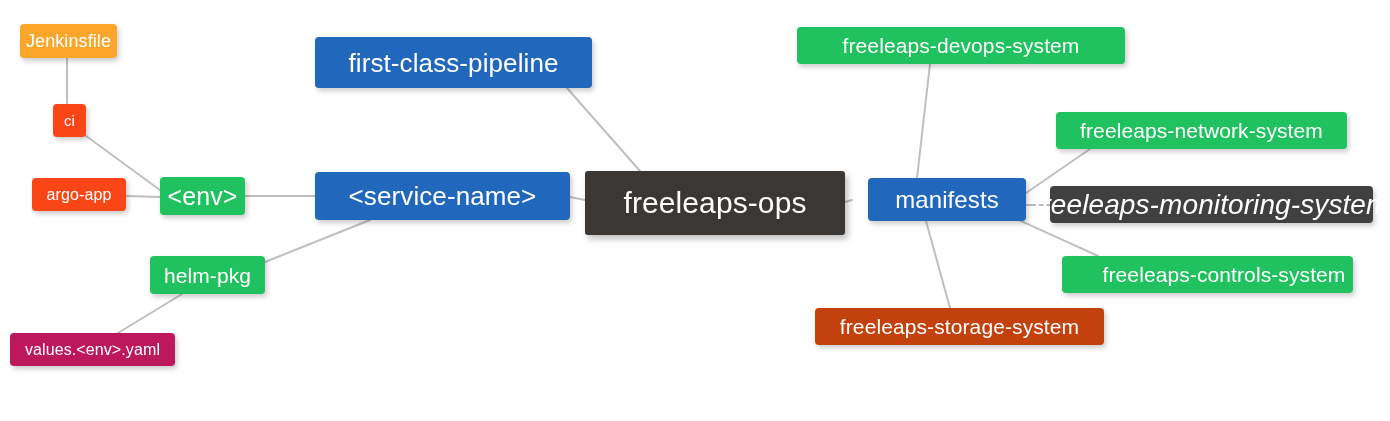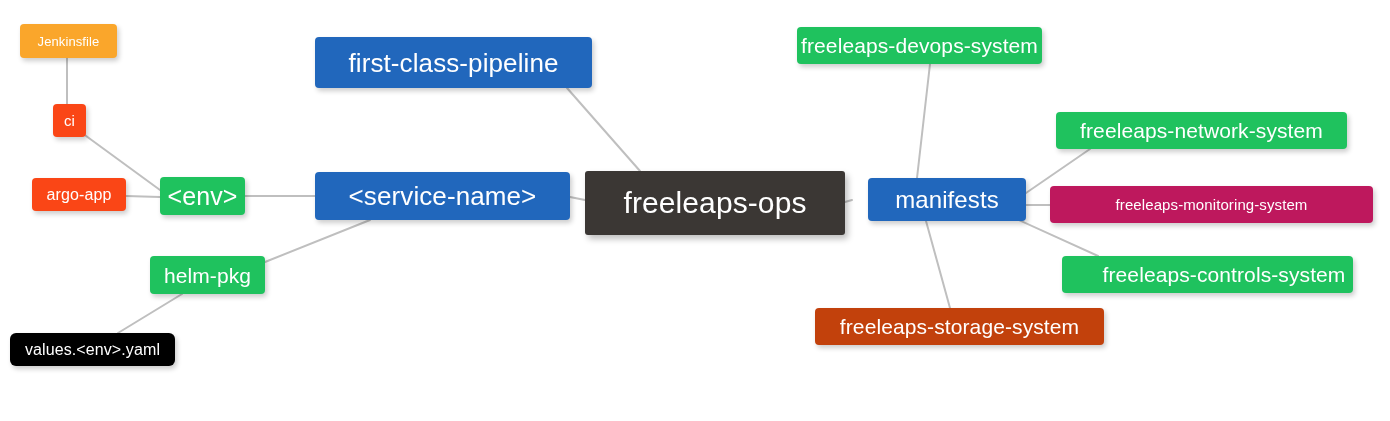--- a/index.html
+++ b/index.html
@@ -80,36 +80,36 @@
     </div>
     <div class="node" style="left: 160px; top: 177px; width: 85px; height: 38px; background: rgb(31, 194, 94); font-size: 25px; color: rgb(255, 255, 255);">
       <span>&lt;env&gt;</span>
     </div>
     <div class="node" style="left: 150px; top: 256px; width: 115px; height: 38px; background: rgb(31, 194, 94); font-size: 21px; color: rgb(255, 255, 255);">
       <span>helm-pkg</span>
     </div>
     <div class="node" style="left: 53px; top: 104px; width: 33px; height: 33px; background: rgb(250, 70, 22); font-size: 15px; color: rgb(255, 255, 255);">
       <span>ci</span>
     </div>
-    <div class="node" style="left: 20px; top: 24px; width: 97px; height: 34px; background: rgb(250, 166, 43); font-size: 13px; color: rgb(255, 255, 255);">
+    <div class="node" style="left: 20px; top: 24px; width: 97px; height: 34px; background: rgb(250, 166, 43); font-size: 18px; color: rgb(255, 255, 255);">
       <span>Jenkinsfile</span>
     </div>
     <div class="node" style="left: 32px; top: 178px; width: 94px; height: 33px; background: rgb(250, 70, 22); font-size: 16px; color: rgb(255, 255, 255);">
       <span>argo-app</span>
     </div>
-    <div class="node" style="left: 10px; top: 333px; width: 165px; height: 33px; background: #000000; font-size: 16px; color: rgb(255, 255, 255); border-radius: 6px;">
+    <div class="node" style="left: 10px; top: 333px; width: 165px; height: 33px; background: #be185d; font-size: 16px; color: rgb(255, 255, 255);">
       <span>values.&lt;env&gt;.yaml</span>
     </div>
-    <div class="node" style="left: 797px; top: 27px; width: 245px; height: 37px; background: rgb(31, 194, 94); font-size: 21px; color: rgb(255, 255, 255);">
+    <div class="node" style="left: 797px; top: 27px; width: 328px; height: 37px; background: rgb(31, 194, 94); font-size: 21px; color: rgb(255, 255, 255);">
       <span>freeleaps-devops-system</span>
     </div>
     <div class="node" style="left: 1056px; top: 112px; width: 291px; height: 37px; background: rgb(31, 194, 94); font-size: 21px; color: rgb(255, 255, 255);">
       <span>freeleaps-network-system</span>
     </div>
-    <div class="node" style="left: 1050px; top: 186px; width: 323px; height: 37px; background: #be185d; font-size: 15px; color: rgb(255, 255, 255);">
+    <div class="node" style="left: 1050px; top: 186px; width: 323px; height: 37px; background: #404040; font-size: 28px; color: rgb(255, 255, 255); font-style: italic;">
       <span>freeleaps-monitoring-system</span>
     </div>
     <div class="node" style="left: 1062px; top: 256px; width: 291px; height: 37px; background: rgb(31, 194, 94); font-size: 21px; color: rgb(255, 255, 255); padding-left: 45px;">
       <span>freeleaps-controls-system</span>
     </div>
     <div class="node" style="left: 815px; top: 308px; width: 289px; height: 37px; background: #c2410c; font-size: 21px; color: rgb(255, 255, 255);">
       <span>freeleaps-storage-system</span>
     </div>
   </div>
 

